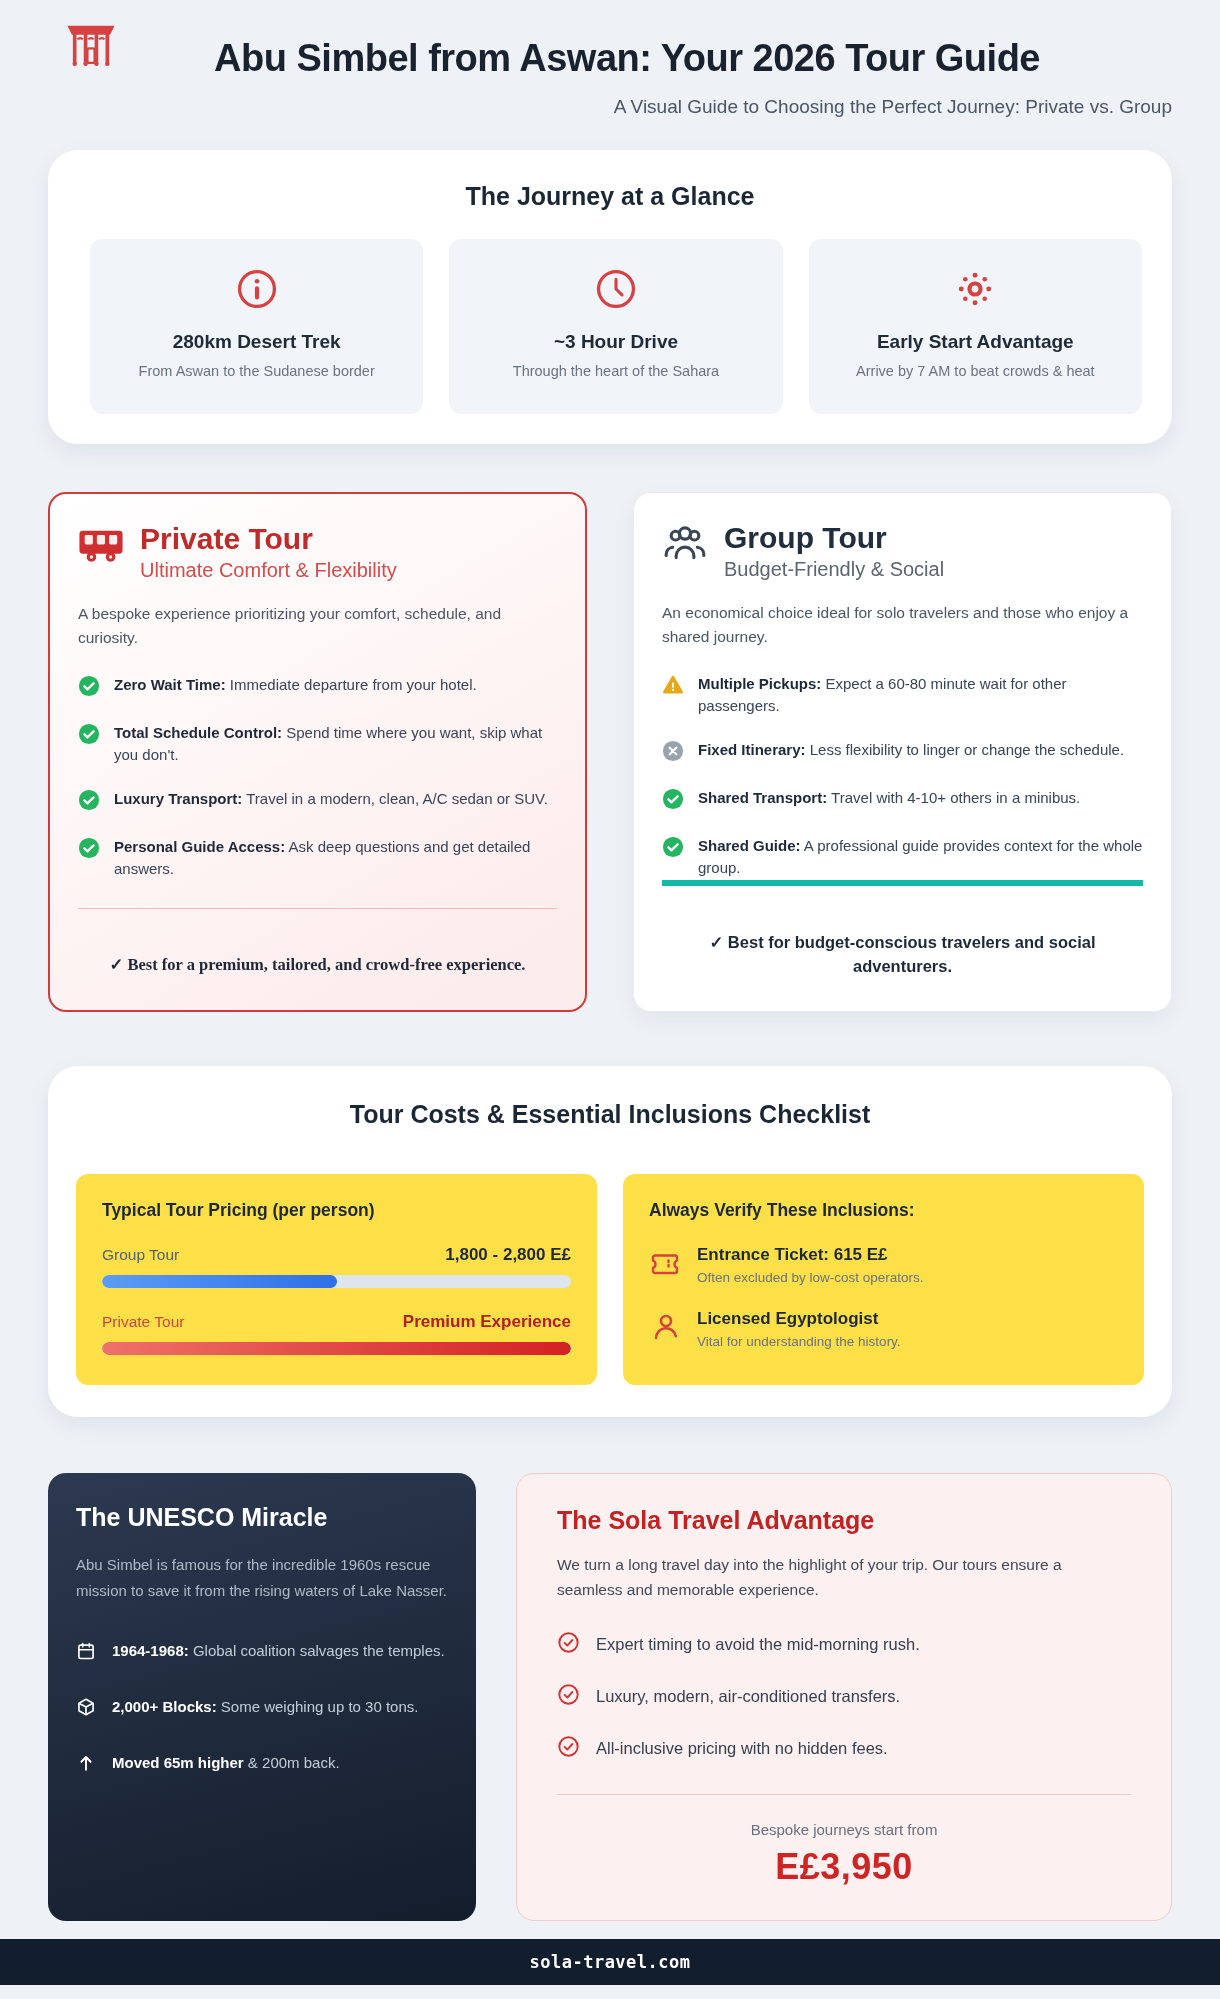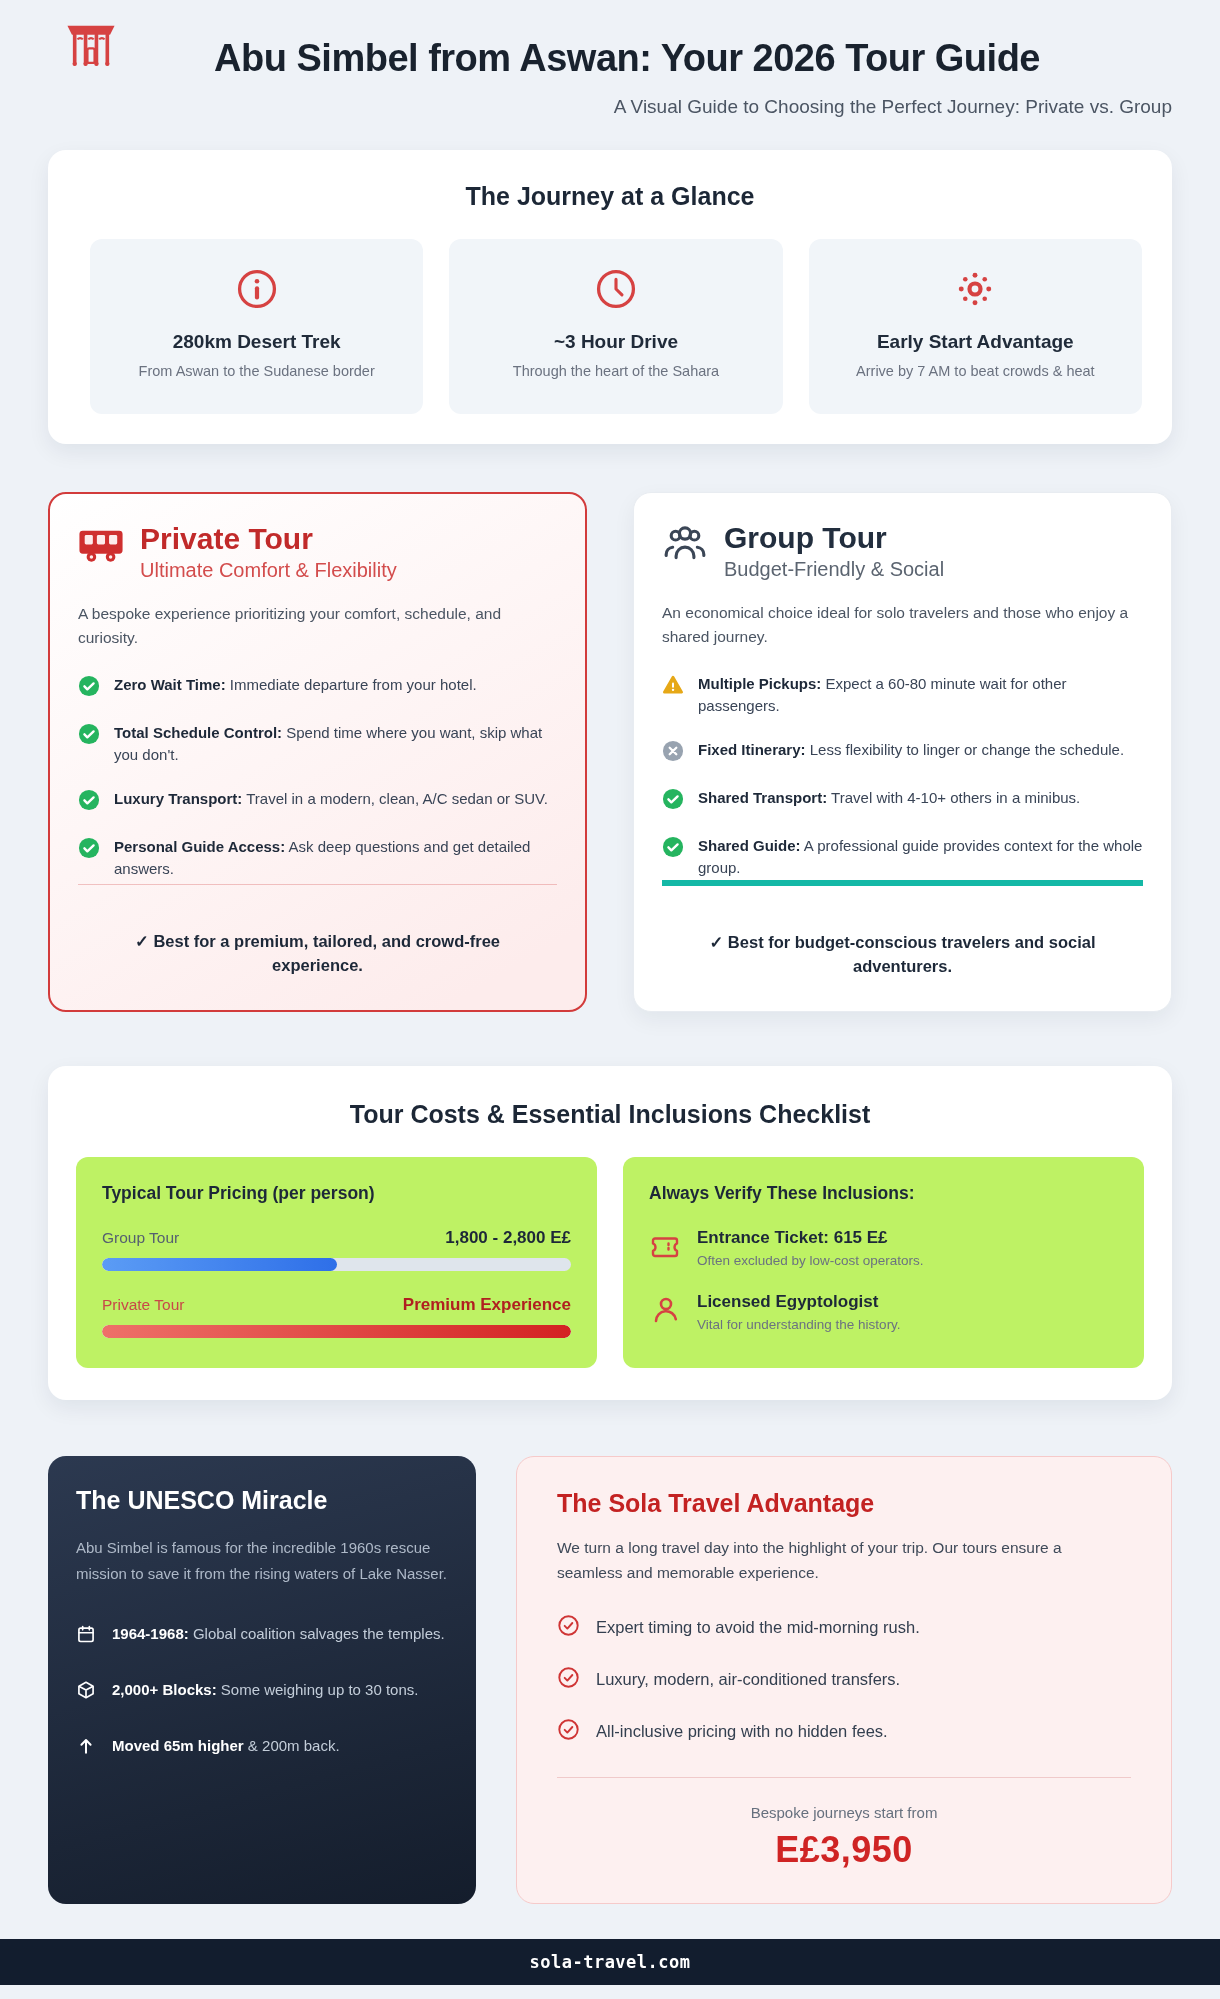--- a/index.html
+++ b/index.html
@@ -13,21 +13,21 @@
   }
   .container { width:1124px; margin:0 auto; }
 
   
   .header { position:relative; text-align:right; padding-top:36px; }
   .temple-wrap { position:absolute; left:14px; top:14px; }
   .page-title { font-size:38px; font-weight:800; color:#19222e; line-height:1.2; max-width:860px; margin:0 auto; letter-spacing:-.5px; }
   .page-subtitle { margin-top:14px; font-size:19px; color:#4b5563; }
 
   
-  .card { background:#ffffff; border-radius:18px; box-shadow:0 8px 22px rgba(20,30,50,.07); }
+  .card { background:#ffffff; border-radius:30px; box-shadow:0 8px 22px rgba(20,30,50,.07); }
   .section-title { text-align:center; font-size:25px; font-weight:800; color:#1c2736; }
 
   
   .glance { margin-top:32px; padding:32px 30px 30px; }
   .glance-grid { display:grid; grid-template-columns:repeat(3,1fr); gap:26px; margin-top:28px;padding-left:12px; }
   .glance-item { background:#f1f5f9; border-radius:12px; padding:28px 20px 32px; text-align:center; }
   .glance-item-title { font-size:19px; font-weight:800; color:#202b3a; margin-top:16px; }
   .glance-item-sub { font-size:14.5px; color:#6b7280; margin-top:8px; line-height:1.45; }
 
   
@@ -43,28 +43,28 @@
   .tour-sub { font-size:20px; margin-top:4px; }
   .private .tour-sub { color:#d34c4c; }
   .group .tour-sub { color:#5b6470; }
   .tour-desc { margin-top:20px; font-size:15.5px; color:#4b5563; line-height:1.55; }
   .tour-list { margin-top:24px; display:flex; flex-direction:column; gap:21px; }
   .t-item { display:flex; gap:14px; align-items:flex-start; }
   .t-icon { flex:none; margin-top:1px; }
   .t-text { font-size:15px; color:#394456; line-height:1.5; }
   .t-text b { color:#1d2838; font-weight:700; }
   .tour-foot { margin-top:auto; padding-top:22px; }
-  .private .tour-foot { border-top:1px solid rgba(210,59,59,.28); }
+  .private .tour-foot { border-top:1px solid rgba(210,59,59,.28);font-family:Liberation Serif, serif; }
   .group .tour-foot { border-top:6px solid #14b8a6; }
   .best-for { margin-top:2px; padding:20px 24px 0; text-align:center; font-weight:700; font-size:16.5px; color:#1d2838; line-height:1.5; }
 
   
   .costs { margin-top:54px; padding:34px 28px 32px; }
   .costs-grid { display:grid; grid-template-columns:1fr 1fr; gap:26px; margin-top:28px; }
-  .panel { background:#bef264; border-radius:12px; padding:26px 26px 30px; }
+  .panel { background:#fde047; border-radius:12px; padding:26px 26px 30px;margin-top:17px; }
   .panel-title { font-size:17.5px; font-weight:800; color:#1d2838; }
   .price-row { display:flex; justify-content:space-between; align-items:baseline; margin-top:24px; }
   .price-label { font-size:15.5px; color:#556070; }
   .price-label.red { color:#c84848; }
   .price-value { font-size:17px; font-weight:800; color:#1d2838; }
   .price-value.red { color:#b02020; }
   .bar { height:13px; border-radius:7px; background:#dfe5ec; margin-top:10px; overflow:hidden; }
   .bar-fill { height:100%; border-radius:7px; }
   .bar-fill.blue { background:linear-gradient(90deg,#5b9cf5,#2e6fe8); }
   .bar-fill.red  { background:linear-gradient(90deg,#ee7169,#d32222); }

